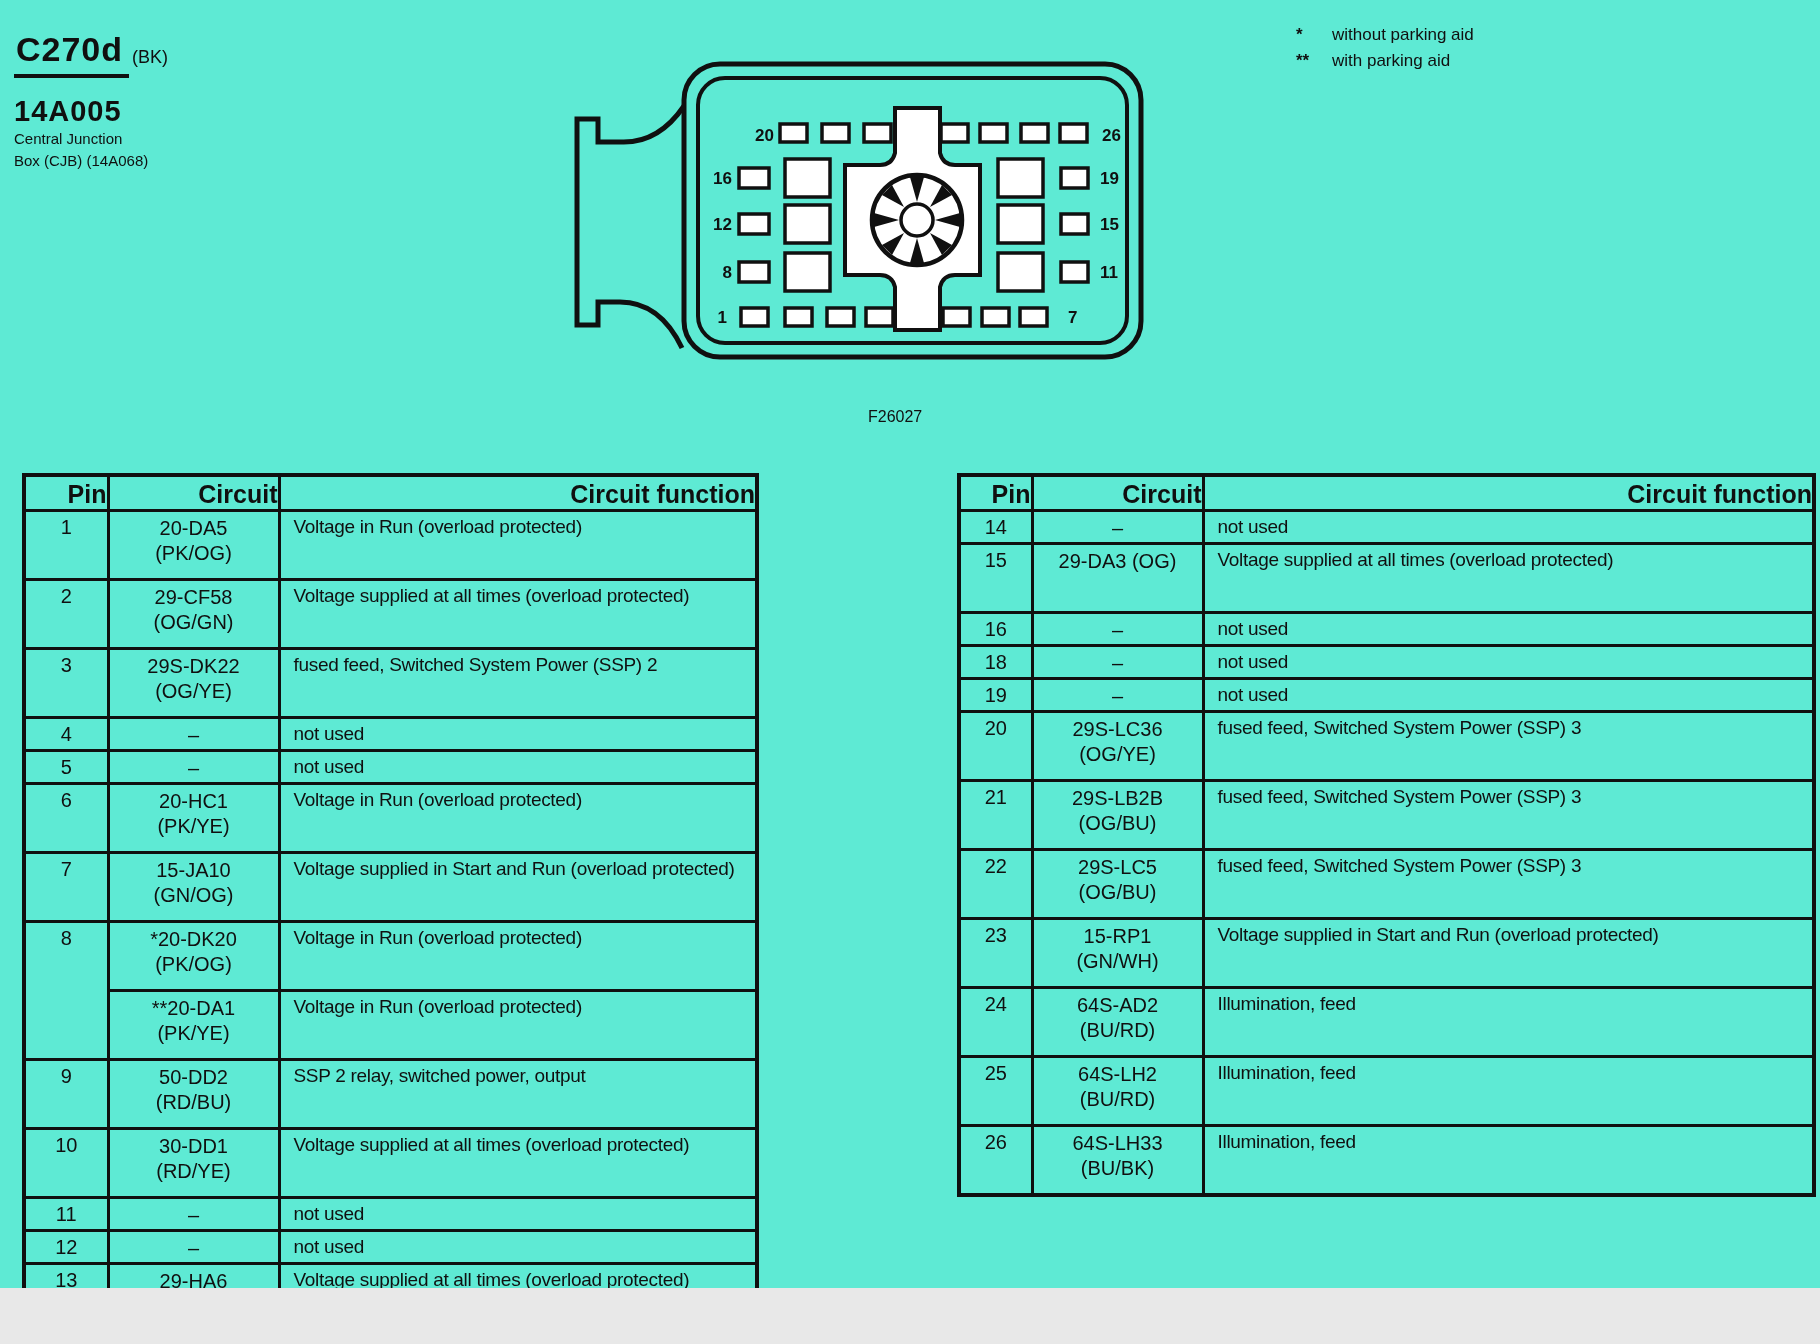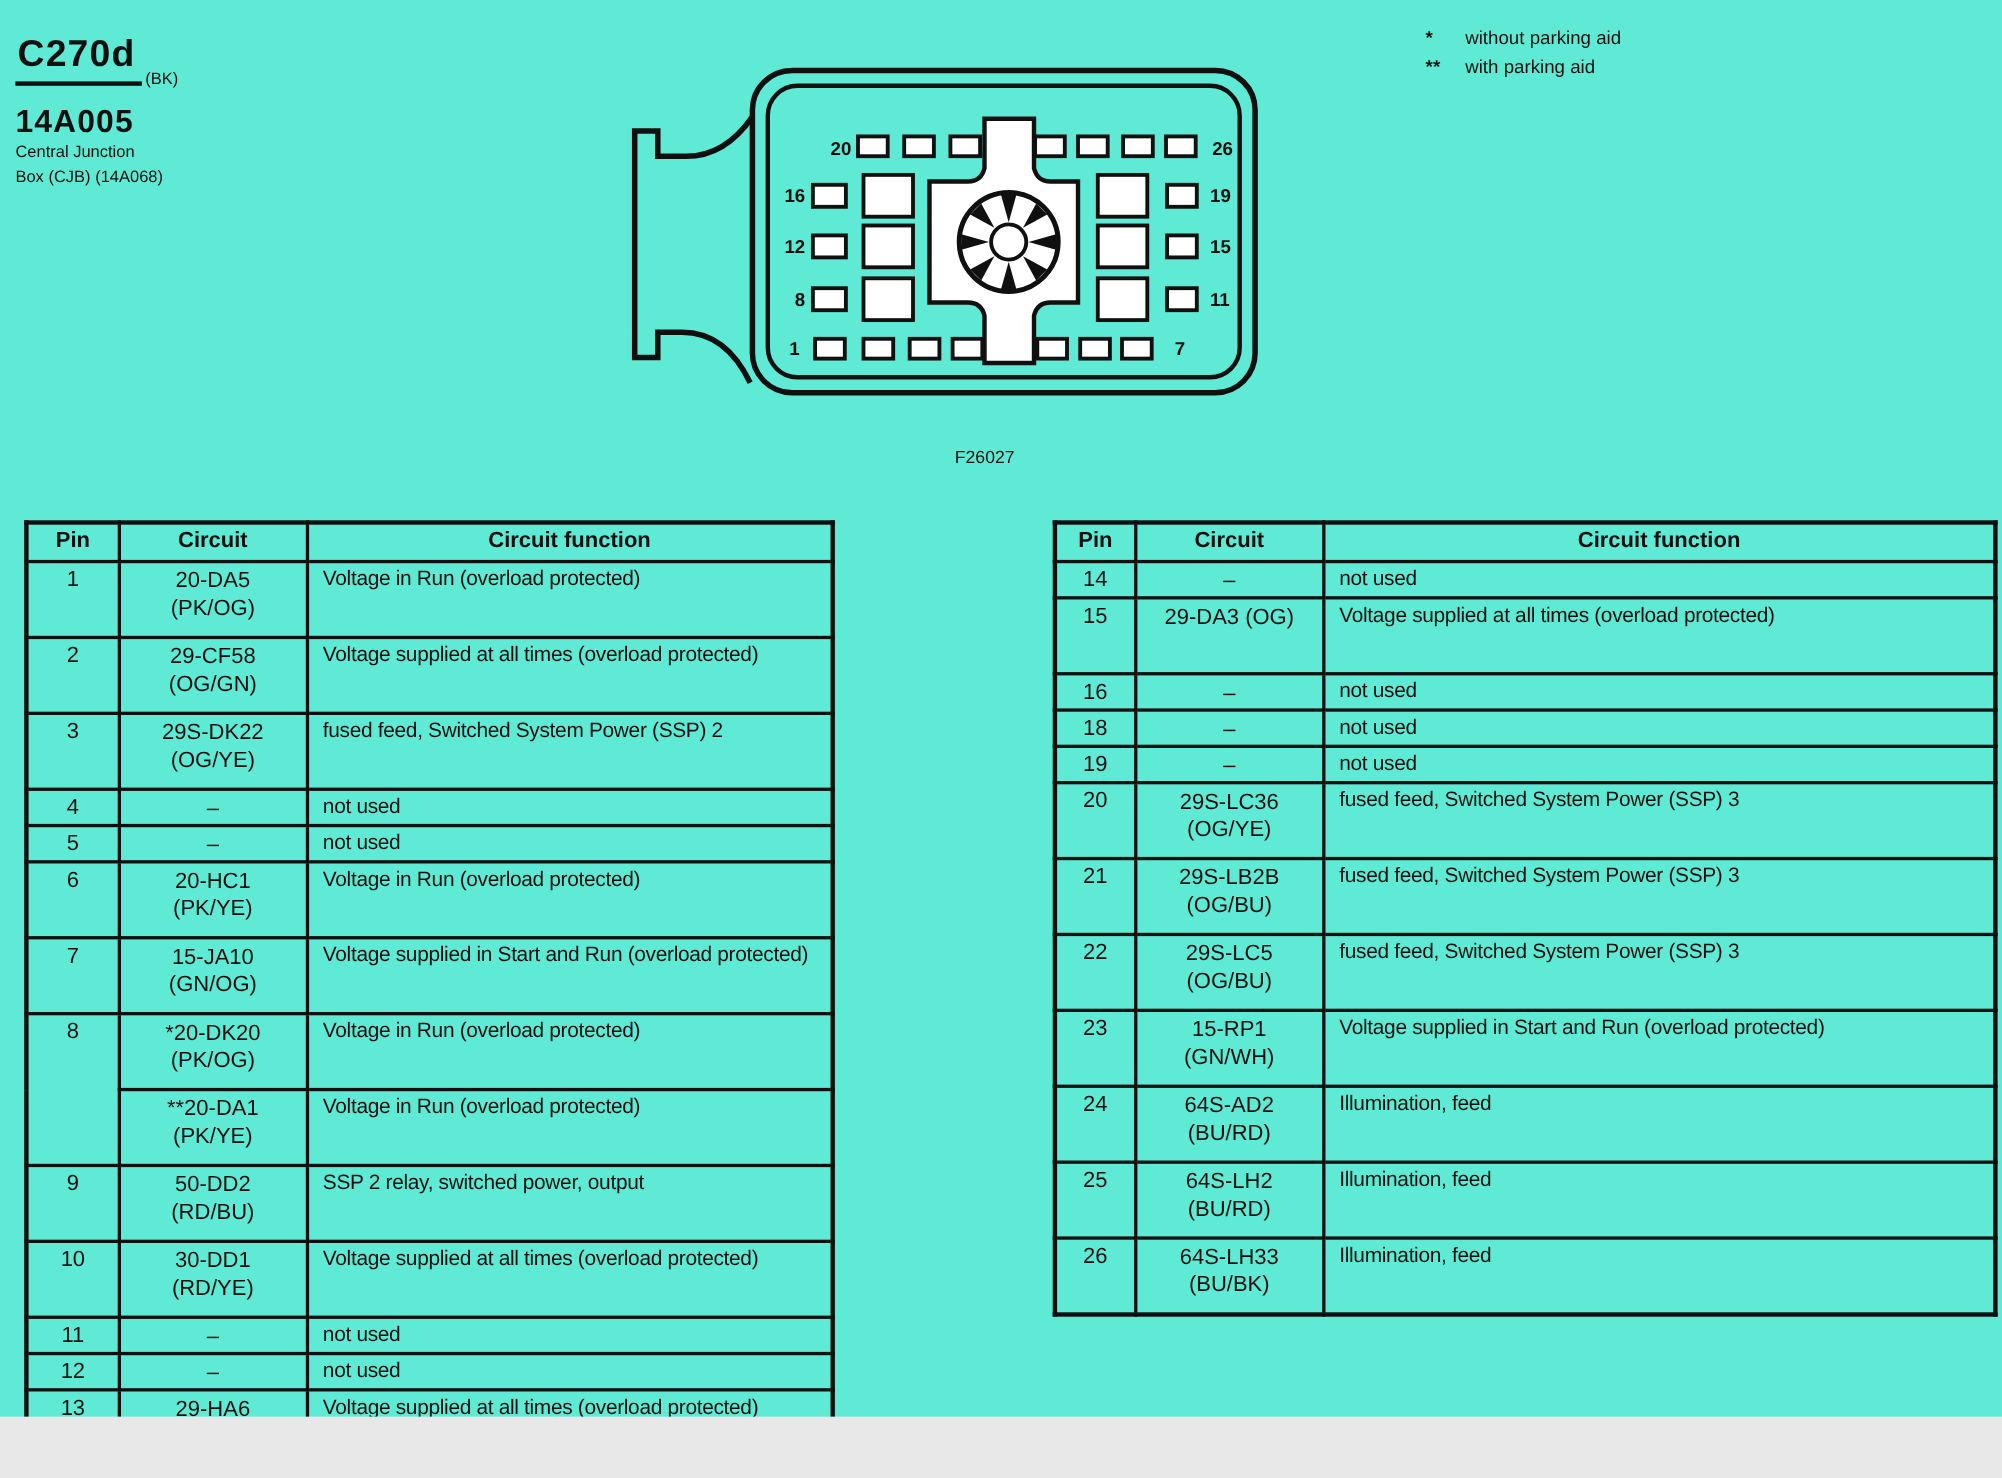--- a/index.html
+++ b/index.html
@@ -4,38 +4,38 @@
 <style>
   html,body{margin:0;padding:0;background:#e8e8e8;}
   .page{
     position:relative;width:1820px;height:1288px;background:#5eead4;
     font-family:"Liberation Sans", sans-serif;color:#101010;overflow:hidden;
   }
   
   .hdr{position:absolute;left:14px;top:30px;}
   .cid{font-size:34px;font-weight:bold;letter-spacing:1px;border-bottom:4px solid #101010;
        display:inline-block;padding:0 6px 5px 2px;}
-  .bk{position:absolute;left:118px;top:17px;font-size:15px;margin-top:16px;}
+  .bk{position:absolute;left:118px;top:17px;font-size:18px;}
   .pn{font-size:29px;font-weight:bold;margin-top:17px;letter-spacing:1px;}
   .comp{font-size:15px;line-height:1.45;}
   
   .notes{position:absolute;left:1296px;top:22px;font-size:17px;}
   .note-row{display:flex;line-height:26px;}
   .sym{width:36px;font-weight:bold;}
   
   .connector-svg{position:absolute;left:480px;top:40px;}
   .figlabel{position:absolute;left:868px;top:408px;font-size:16px;}
   svg text{font-family:"Liberation Sans", sans-serif;font-size:17px;font-weight:bold;fill:#101010;}
   
   .tbl-host{position:absolute;}
   #left-table{left:22px;top:473px;}
   #right-table{left:957px;top:473px;}
   table.pin-table{border-collapse:collapse;border:4px solid #101010;table-layout:fixed;}
   .pin-table th,.pin-table td{border:3px solid #101010;vertical-align:top;}
-  .head-row th{height:29px;font-weight:bold;font-size:20px;text-align:center;padding:3px 0 0 0;}
+  .head-row th{height:29px;font-weight:bold;font-size:25px;text-align:right;padding:3px 0 0 0;}
   tr.tall{height:69px;}
   tr.short{height:33px;}
   td.pin-cell{text-align:center;font-size:20px;padding-top:4px;}
   td.circuit-cell{text-align:center;font-size:20px;padding-top:4px;line-height:1.25;}
   td.function-cell{text-align:left;font-size:19px;letter-spacing:-0.3px;
                    padding:4px 4px 0 13px;white-space:nowrap;overflow:visible;}
 </style>
 </head>
 <body>
 

